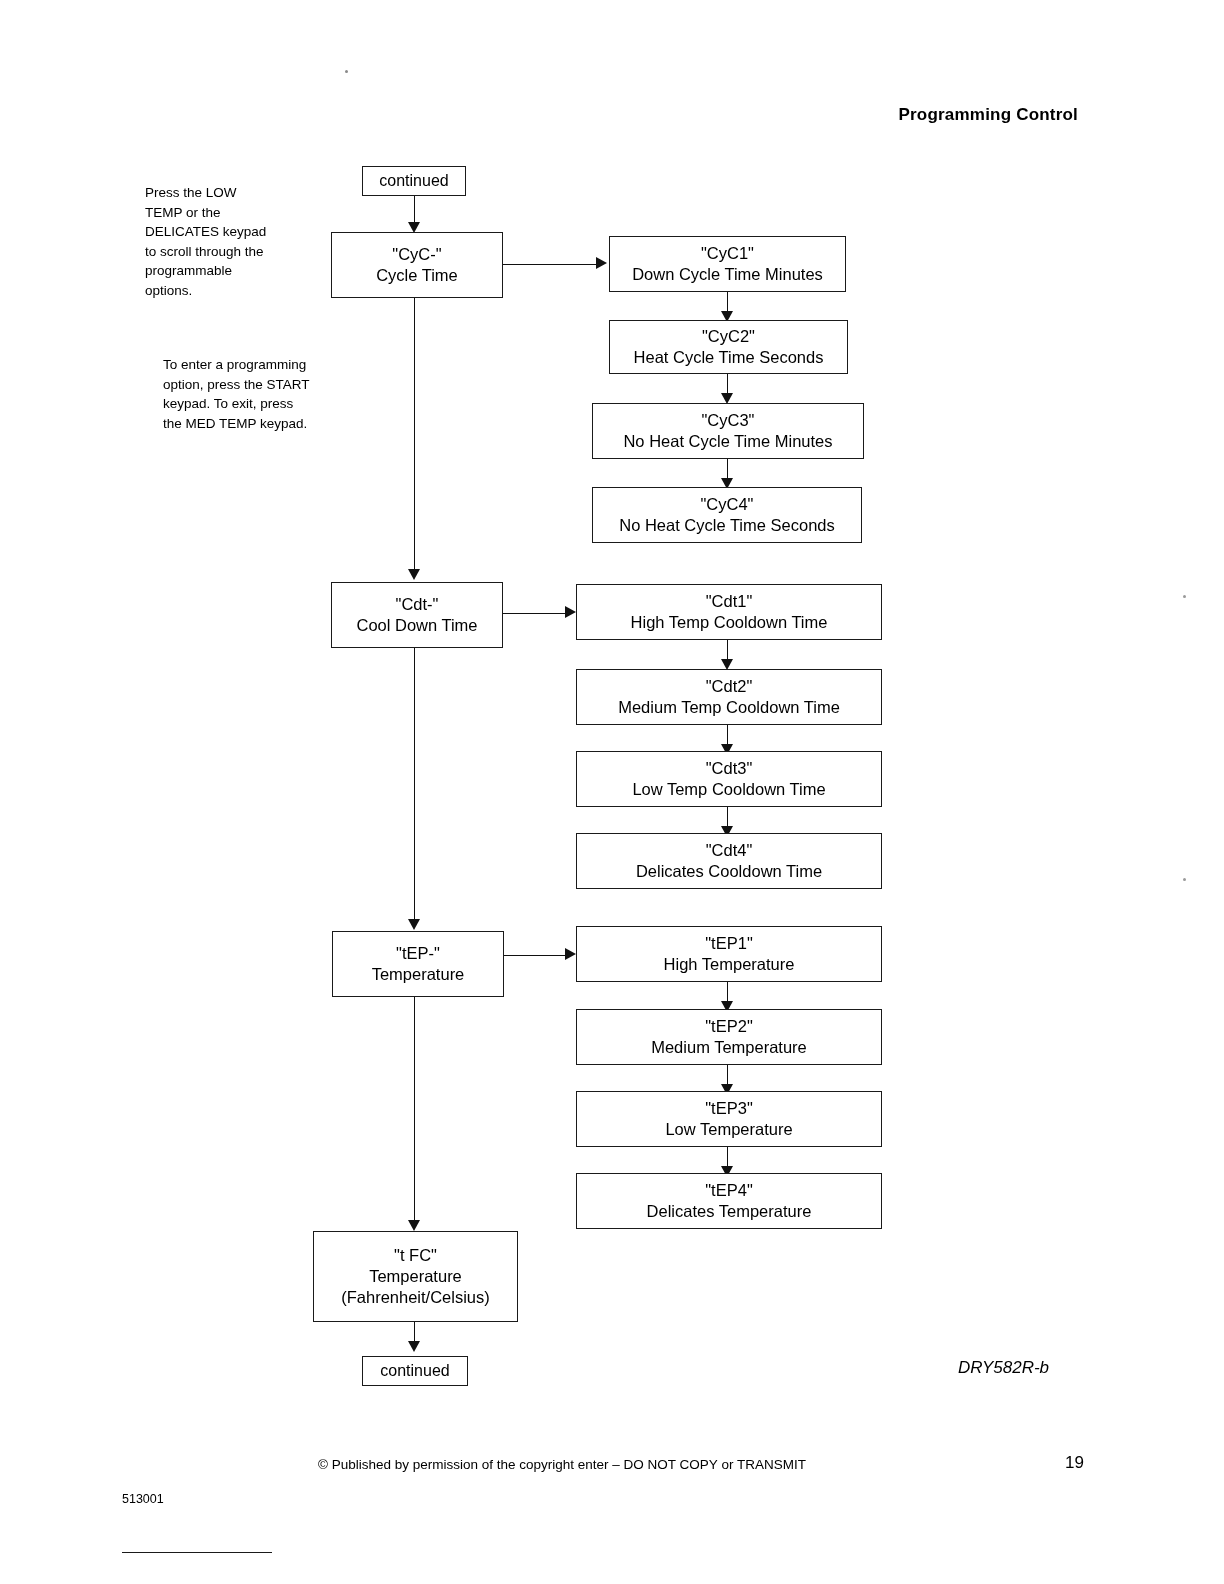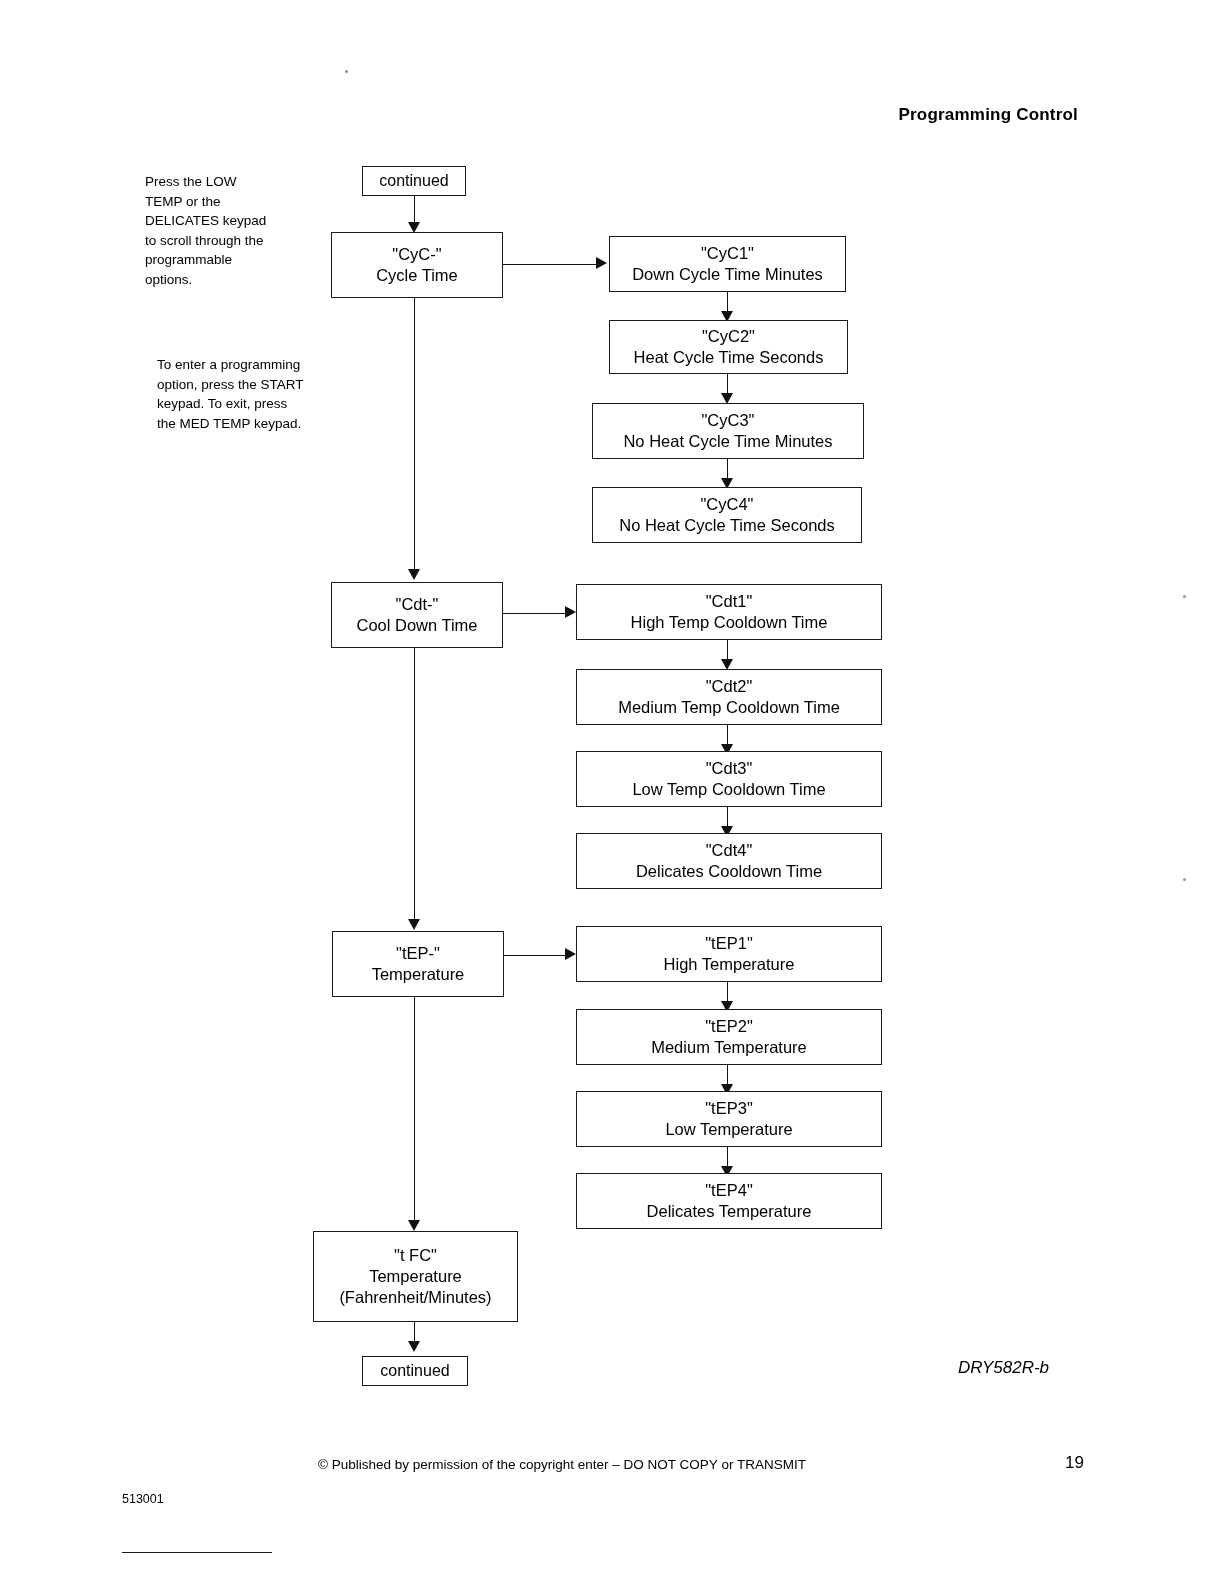--- a/index.html
+++ b/index.html
@@ -48,22 +48,22 @@
     border-radius: 50%;
   }
 
   
   .note {
     position: absolute;
     font-size: 13.5px;
     line-height: 1.45;
     white-space: pre-line;
   }
-  .note-scroll { left: 145px; top: 172px; width: 200px; }
-  .note-enter  { left: 157px; top: 355px; width: 210px; }
+  .note-scroll { left: 145px; top: 183px; width: 200px; }
+  .note-enter  { left: 163px; top: 355px; width: 210px; }
 
   
   .node {
     position: absolute;
     box-sizing: border-box;
     border: 1.6px solid #1a1a1a;
     background: #ffffff;
     display: flex;
     flex-direction: column;
     align-items: center;
@@ -275,21 +275,21 @@
     <span>"tEP4"</span>
     <span>Delicates Temperature</span>
   </div>
 
   <div class="vline" style="left:414px; top:997px; height:224px;"></div>
   <div class="arrow-down" style="left:408px; top:1220px;"></div>
 
   <div class="node" style="left:313px; top:1231px; width:205px; height:91px;">
     <span>"t FC"</span>
     <span>Temperature</span>
-    <span>(Fahrenheit/Minutes)</span>
+    <span>(Fahrenheit/Celsius)</span>
   </div>
 
   <div class="vline" style="left:414px; top:1322px; height:26px;"></div>
   <div class="arrow-down" style="left:408px; top:1341px;"></div>
 
   <div class="node small" style="left:362px; top:1356px; width:106px; height:30px;">
     <span>continued</span>
   </div>
 
   <div class="drawing-id">DRY582R-b</div>

